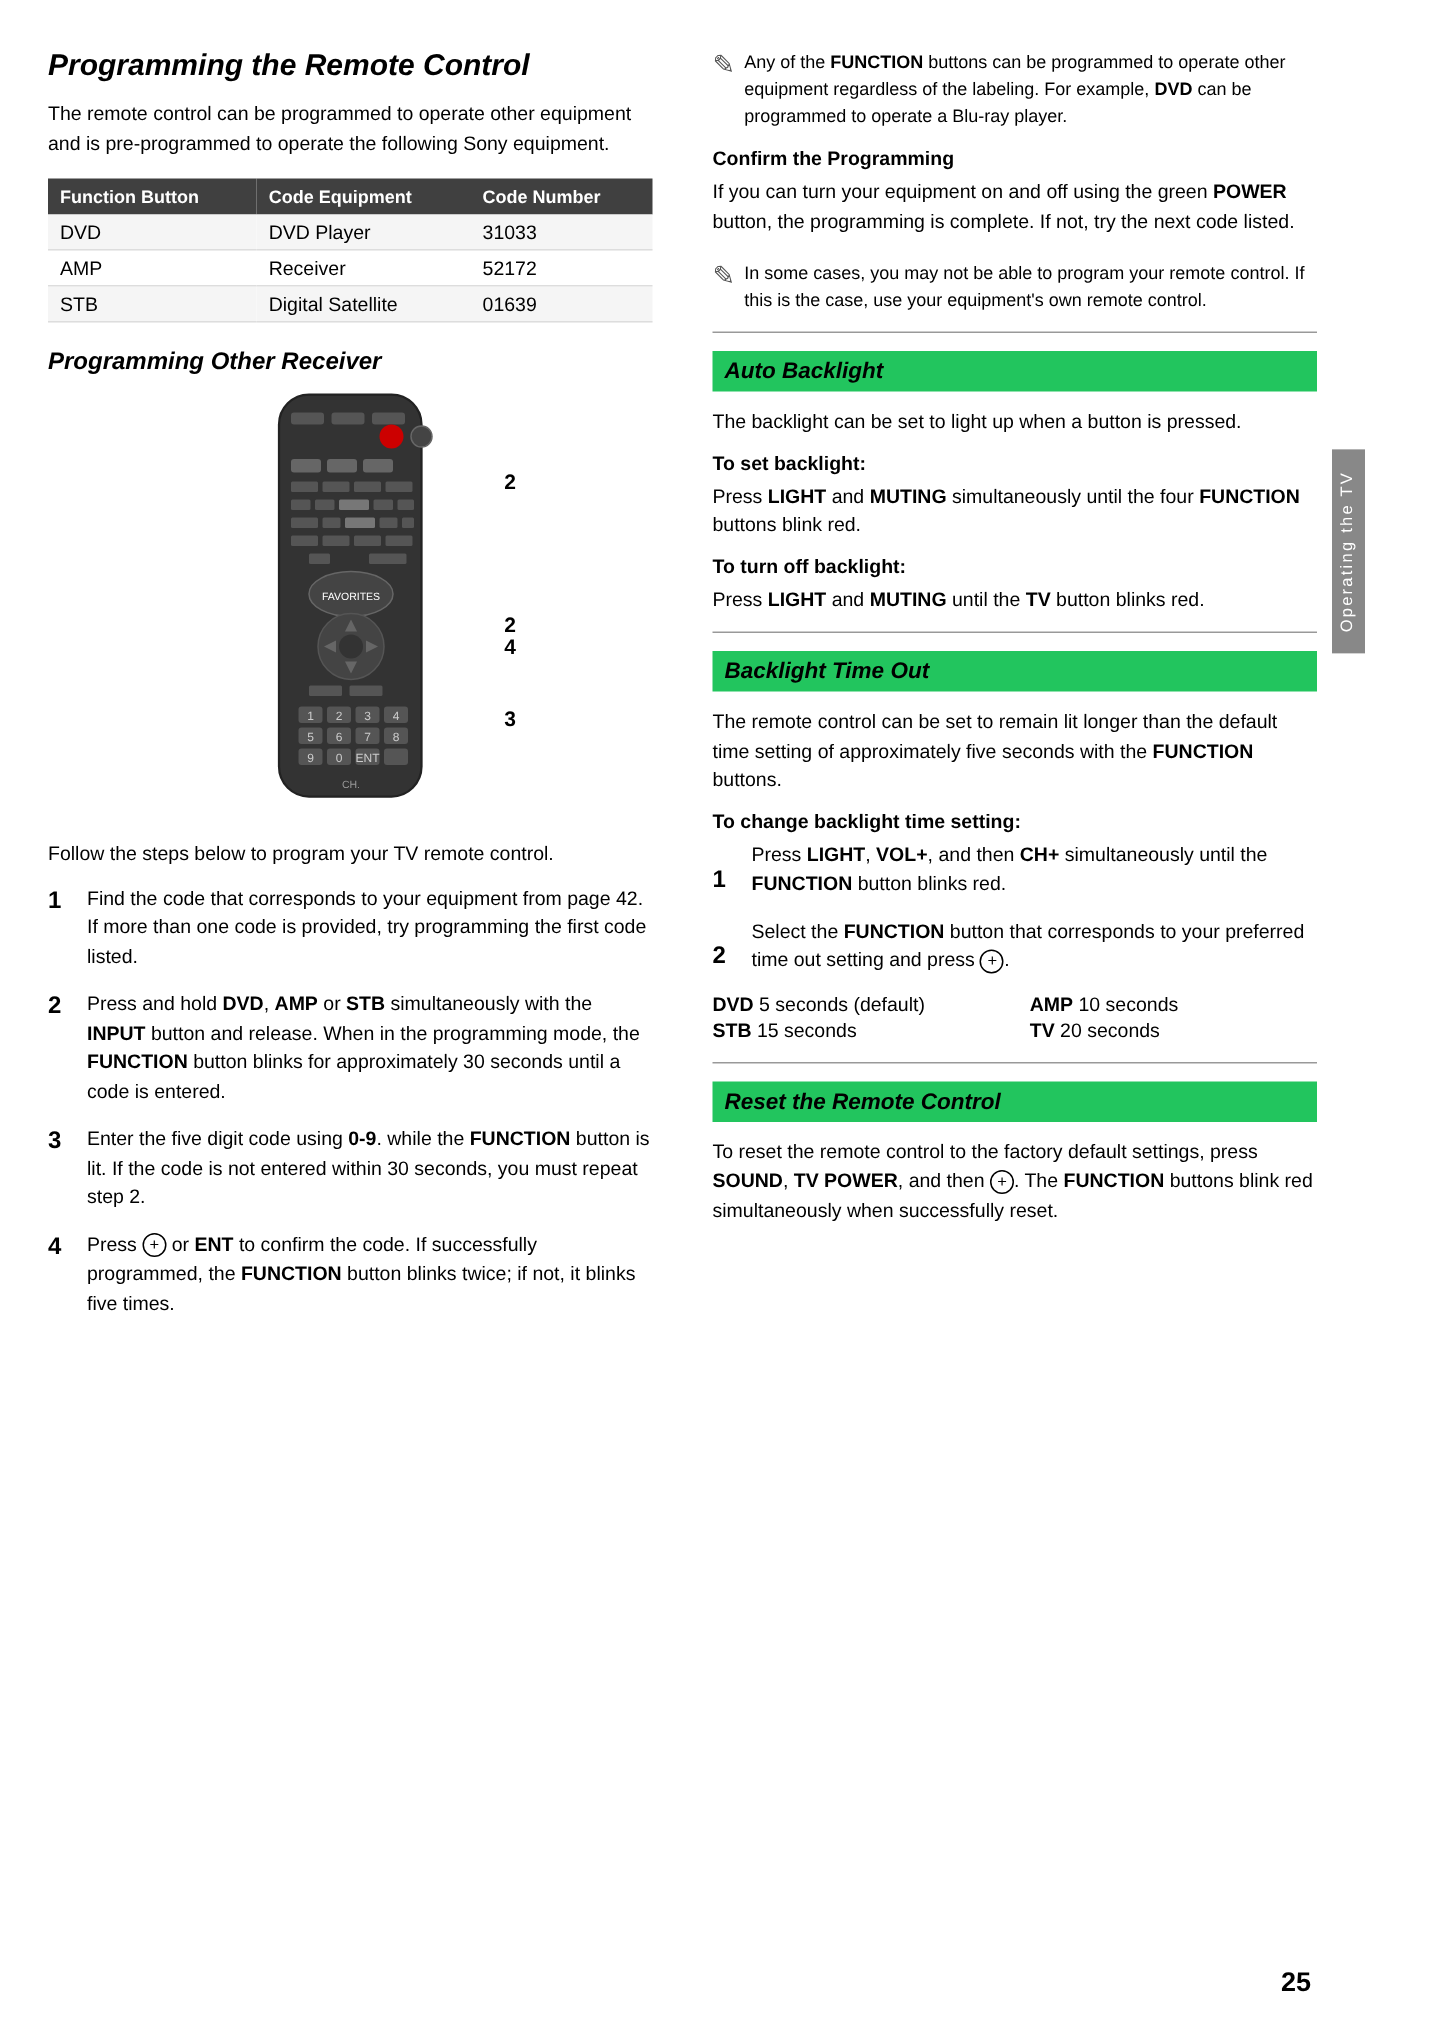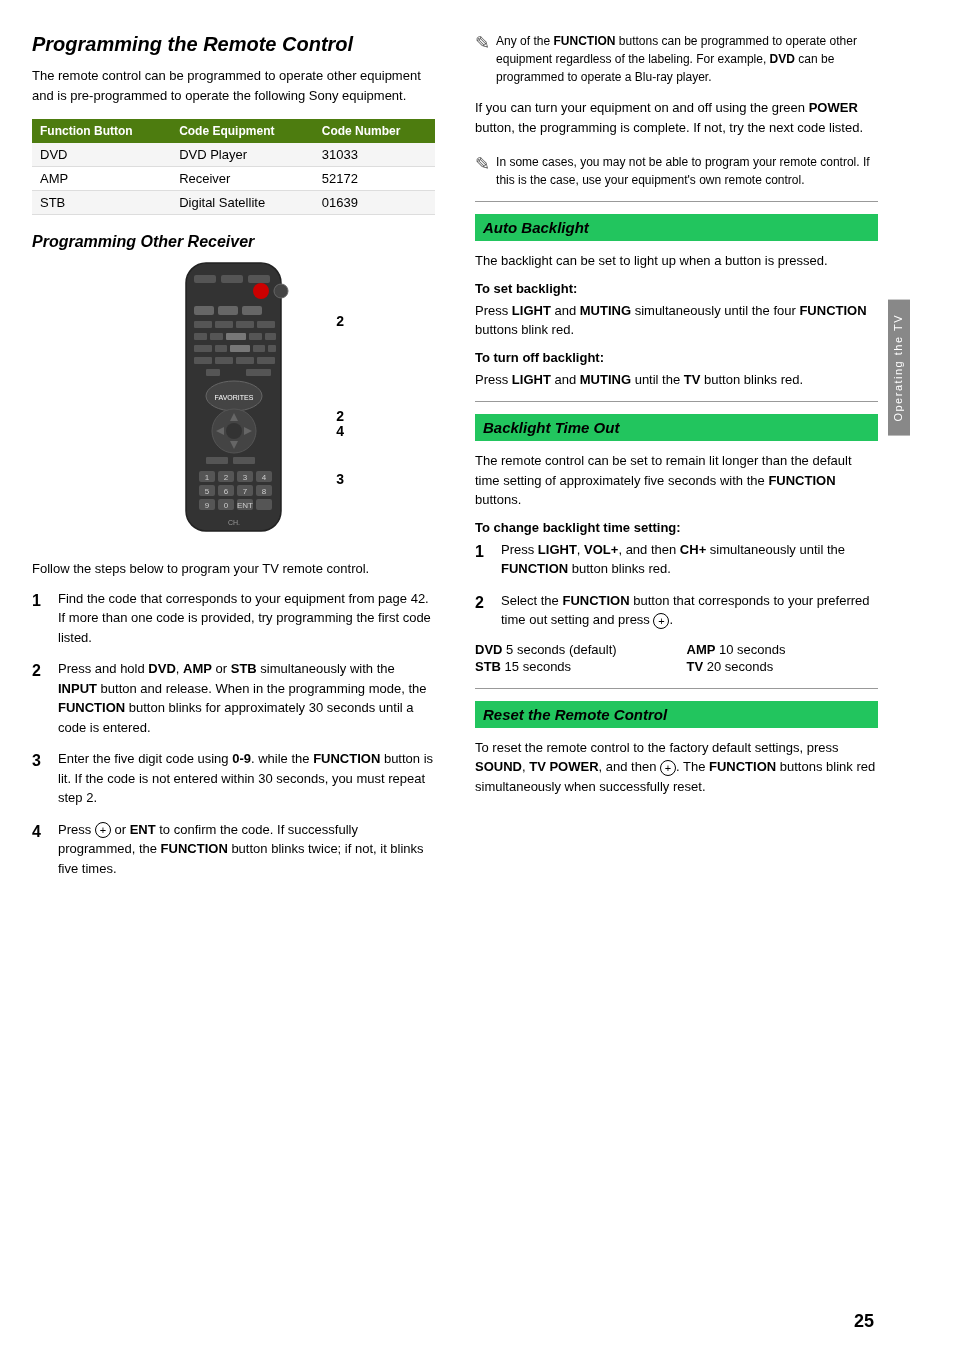--- a/index.html
+++ b/index.html
@@ -39,21 +39,21 @@
       line-height: 1.5;
       margin-bottom: 14px;
     }
     table.equip-table {
       width: 100%;
       border-collapse: collapse;
       margin-bottom: 18px;
       font-size: 13px;
     }
     table.equip-table th {
-      background: #4d7c0f;
+      background: #404040;
       color: #fff;
       padding: 5px 8px;
       text-align: left;
       font-weight: bold;
       font-size: 12px;
     }
     table.equip-table td {
       padding: 4px 8px;
       border-bottom: 1px solid #ddd;
     }
@@ -147,20 +147,21 @@
       padding: 0;
       margin: 0;
       counter-reset: blsteps;
     }
     .backlight-steps ol > li {
       counter-increment: blsteps;
       display: flex;
       gap: 8px;
       margin-bottom: 12px;
       line-height: 1.5;
+      align-items: flex-end;
     }
     .backlight-steps ol > li::before {
       content: counter(blsteps);
       font-size: 16px;
       font-weight: bold;
       min-width: 18px;
       flex-shrink: 0;
     }
     .time-table {
       display: grid;
@@ -363,20 +364,21 @@
   <div class="right-content">
 
     <div class="note-box">
       <span class="note-icon">✎</span>
       <p class="note-text">
         Any of the <b>FUNCTION</b> buttons can be programmed to operate other equipment regardless of the labeling. For example, <b>DVD</b> can be programmed to operate a Blu-ray player.
       </p>
     </div>
 
     <div class="section-wrapper">
+      <h3 class="sub-heading">Confirm the Programming</h3>
       <p class="confirm-text">
         If you can turn your equipment on and off using the green <b>POWER</b> button, the programming is complete. If not, try the next code listed.
       </p>
     </div>
 
     <div class="note-box right-note">
       <span class="note-icon">✎</span>
       <p class="note-text">In some cases, you may not be able to program your remote control. If this is the case, use your equipment's own remote control.</p>
     </div>
 

